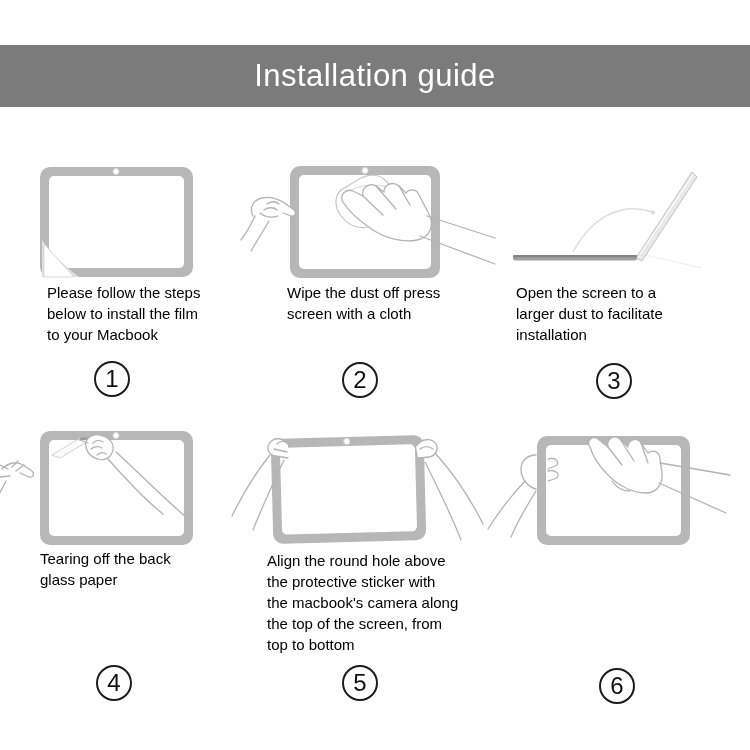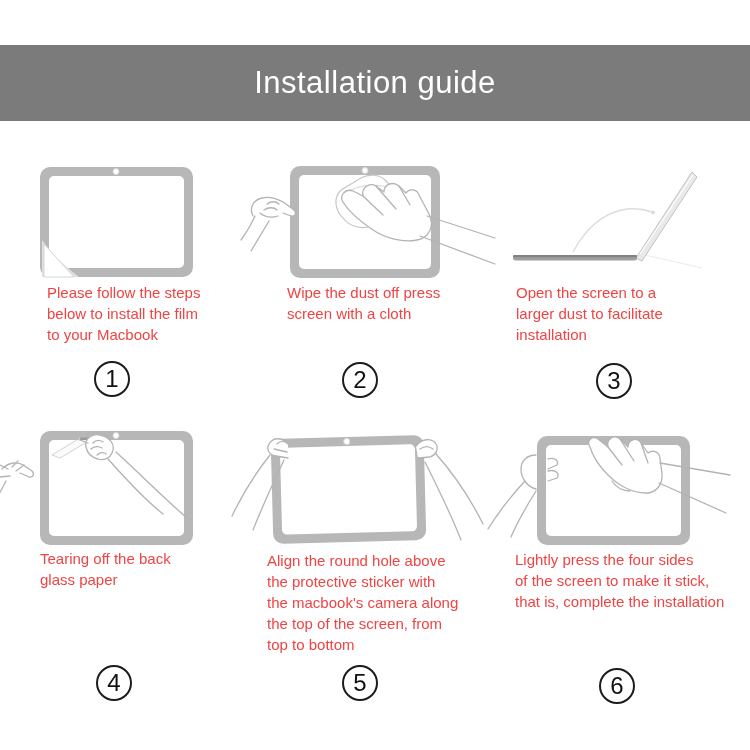--- a/index.html
+++ b/index.html
@@ -1,22 +1,22 @@
 <!DOCTYPE html>
 <html><head>
 <meta charset="utf-8">
 <style>
   html,body{margin:0;padding:0;background:#ffffff;}
   body{width:750px;height:750px;position:relative;overflow:hidden;
        font-family:"Liberation Sans", sans-serif;}
   .page{position:absolute;inset:0;background:#fff;}
-  .banner{position:absolute;left:0;top:45px;width:750px;height:76px;
+  .banner{position:absolute;left:0;top:45px;width:750px;height:62px;
           background:#7b7b7b;display:flex;align-items:center;justify-content:center;}
   .banner h1{margin:0;color:#ffffff;font-size:31px;font-weight:400;letter-spacing:0.5px;}
-  .caption{position:absolute;font-size:15px;line-height:21px;color:#ef4444;
+  .caption{position:absolute;font-size:15px;line-height:21px;color:#000000;
            white-space:pre-line;}
   .badge{position:absolute;width:36px;height:36px;border:2px solid #1c1c1c;
          border-radius:50%;box-sizing:border-box;display:flex;align-items:center;
          justify-content:center;font-size:24px;color:#111;}
   svg{position:absolute;overflow:visible;}
   .sk{stroke:#b3b3b3;stroke-width:1.3;fill:none;stroke-linecap:round;stroke-linejoin:round;}
   .skf{stroke:#b3b3b3;stroke-width:1.3;fill:#ffffff;stroke-linecap:round;stroke-linejoin:round;}
 </style>
 </head>
 <body>
@@ -123,23 +123,20 @@
   <div class="caption" style="left:516px;top:282px">Open the screen to a
 larger dust to facilitate
 installation</div>
   <div class="caption" style="left:267px;top:550px">Align the round hole above
 the protective sticker with
 the macbook's camera along
 the top of the screen, from
 top to bottom</div>
   <div class="caption" style="left:40px;top:548px">Tearing off the back
 glass paper</div>
-  <div class="caption" style="left:515px;top:549px">Lightly press the four sides
-of the screen to make it stick,
-that is, complete the installation</div>
 
   <div class="badge" style="left:94px;top:361px">1</div>
   <div class="badge" style="left:342px;top:362px">2</div>
   <div class="badge" style="left:596px;top:363px">3</div>
   <div class="badge" style="left:96px;top:665px">4</div>
   <div class="badge" style="left:342px;top:665px">5</div>
   <div class="badge" style="left:599px;top:668px">6</div>
 
 </div>
 

